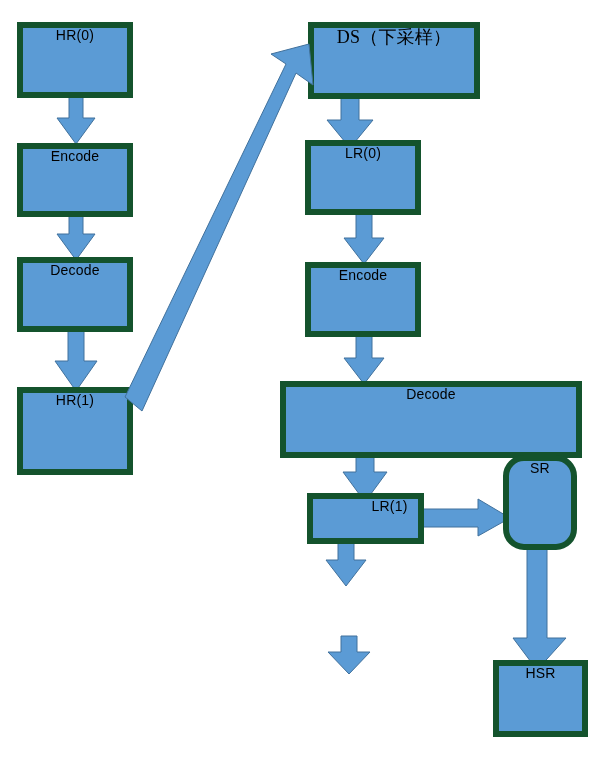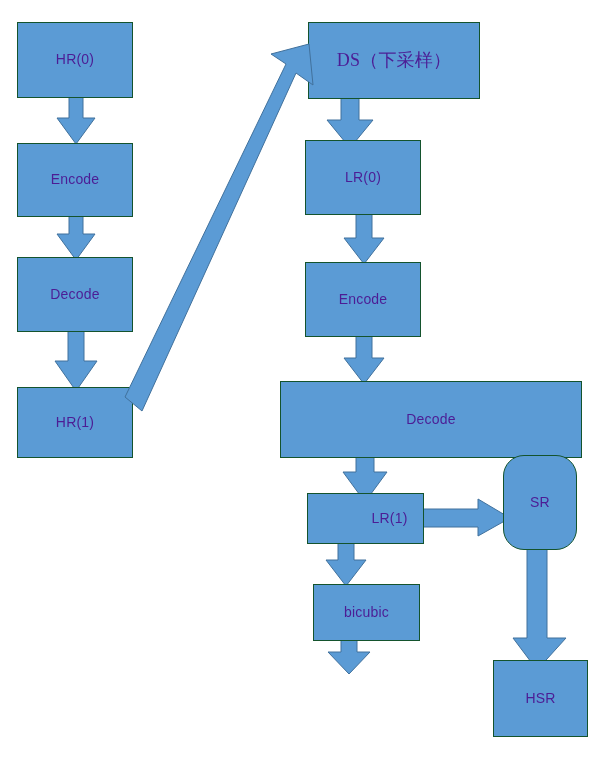--- a/index.html
+++ b/index.html
@@ -14,24 +14,24 @@
     position: relative;
     width: 610px;
     height: 763px;
     background: #ffffff;
     overflow: hidden;
   }
   .node {
     position: absolute;
     box-sizing: border-box;
     background: #5B9BD5;
-    border: 1px solid #14532d;
-    color: #4c1d95;
+    border: 6px solid #14532d;
+    color: #000000;
     display: flex;
-    align-items: center;
+    align-items: flex-start;
     justify-content: center;
     font-size: 14px;
     line-height: 1.1;
     text-align: center;
     letter-spacing: 0.2px;
     user-select: none;
   }
   .node span { display: block; }
   .arrow {
     position: absolute;
@@ -76,21 +76,21 @@
   <div class="node z-node" style="left:17px; top:257px; width:116px; height:75px;">
     <span>Decode</span>
   </div>
 
   <div class="arrow z-below" style="left:54px; top:325px; width:44px; height:68px;">
     <svg width="44" height="68" viewBox="0 0 44 68">
       <polygon points="14,0 30,0 30,36 43,36 22,66 1,36 14,36"></polygon>
     </svg>
   </div>
 
-  <div class="node z-node" style="left:17px; top:387px; width:116px; height:71px;">
+  <div class="node z-node" style="left:17px; top:387px; width:116px; height:88px;">
     <span>HR(1)</span>
   </div>
 
   <div class="arrow z-above" style="left:0px; top:0px; width:610px; height:763px;">
     <svg width="610" height="763" viewBox="0 0 610 763">
       <polygon points="125,397 142,411 296,73 313,85 309,44 271,54 286,64"></polygon>
     </svg>
   </div>
 
   <div class="node z-node" style="left:308px; top:22px; width:172px; height:77px; font-size:18px;font-family:Liberation Serif, serif;">
@@ -146,23 +146,20 @@
   <div class="node z-node" style="left:503px; top:455px; width:74px; height:95px;border-radius:21px;">
     <span>SR</span>
   </div>
 
   <div class="arrow z-below" style="left:325px; top:538px; width:42px; height:50px;">
     <svg width="42" height="50" viewBox="0 0 42 50">
       <polygon points="13,0 29,0 29,22 41,22 21,48 1,22 13,22"></polygon>
     </svg>
   </div>
 
-  <div class="node z-node" style="left:313px; top:584px; width:107px; height:57px;">
-    <span>bicubic</span>
-  </div>
 
   <div class="arrow z-below" style="left:327px; top:636px; width:44px; height:40px;">
     <svg width="44" height="40" viewBox="0 0 44 40">
       <polygon points="14,0 30,0 30,16 43,16 22,38 1,16 14,16"></polygon>
     </svg>
   </div>
 
 
   <div class="arrow z-below" style="left:512px; top:540px; width:56px; height:132px;">
     <svg width="56" height="132" viewBox="0 0 56 132">

